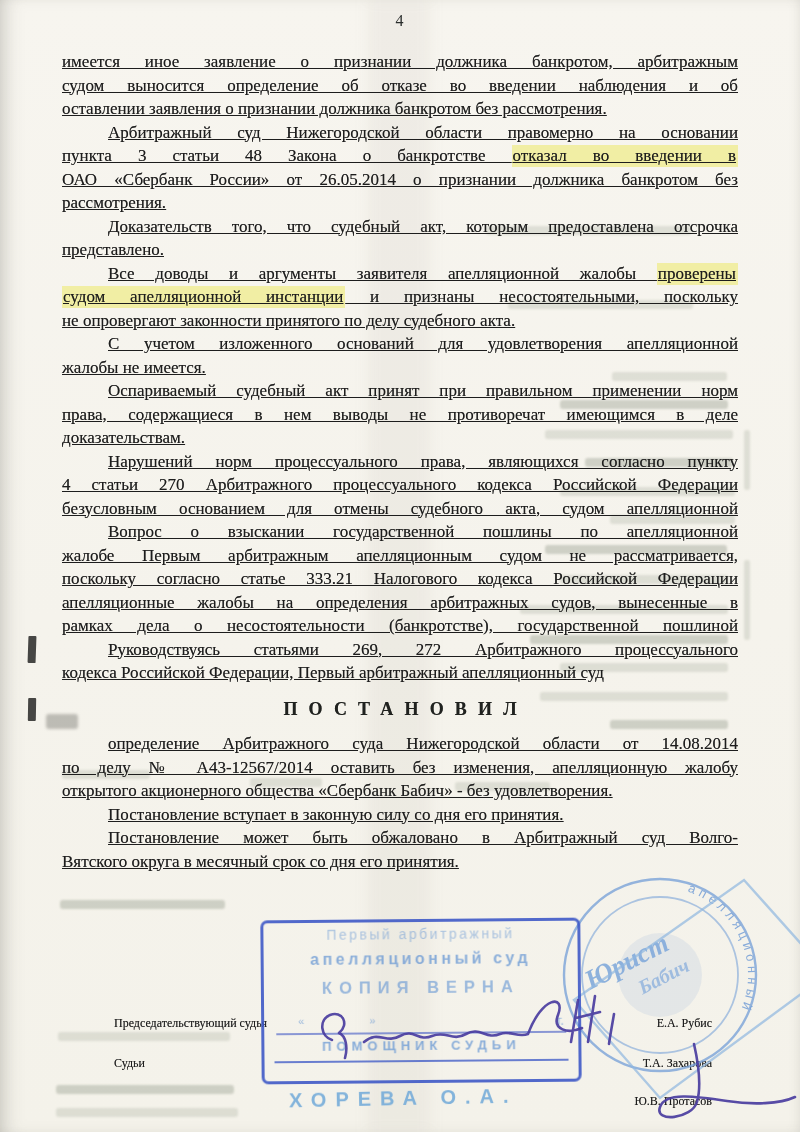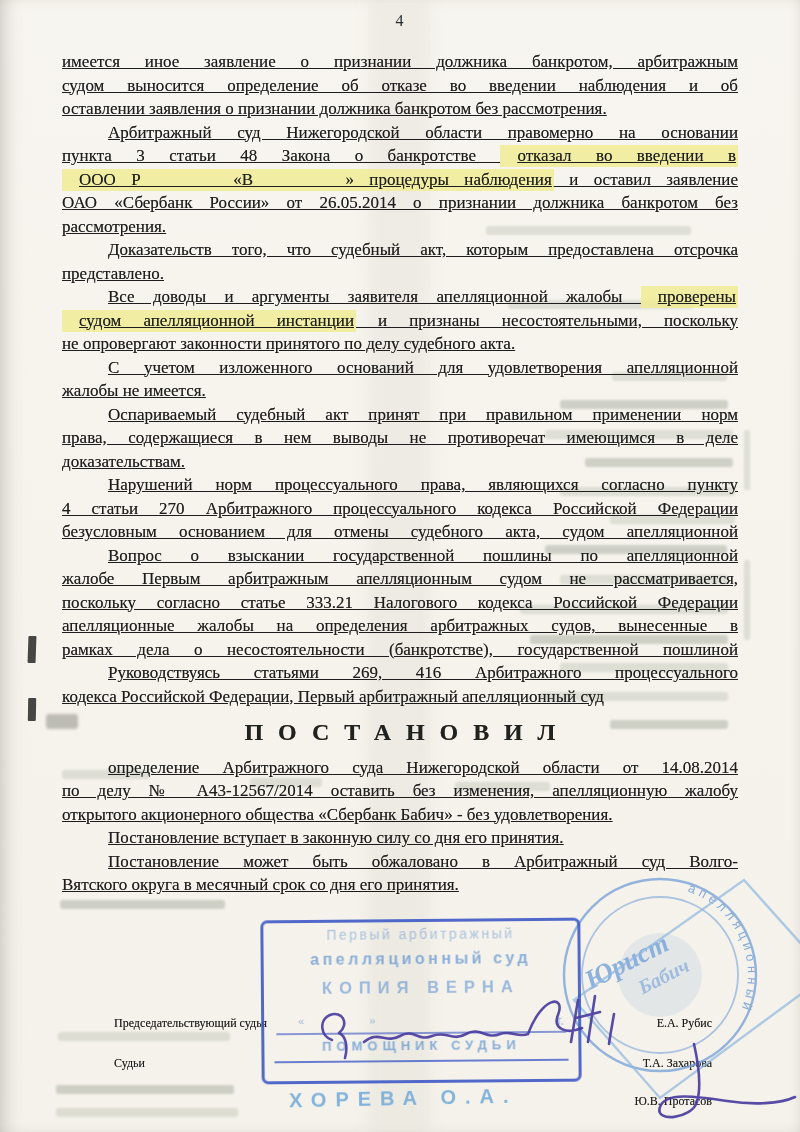--- a/index.html
+++ b/index.html
@@ -15,22 +15,22 @@
     background:rgba(150,145,128,.08); filter:blur(7px); z-index:0;}
   .page-number{position:absolute; top:12px; left:0; width:100%; text-align:center;
     font-size:16px; color:#2a2d2c; z-index:2; letter-spacing:1px;}
   .doc{position:absolute; left:62px; top:50px; width:676px; z-index:2;
     font-size:17px; line-height:23.5px;
     text-shadow:0 0 .6px rgba(20,20,20,.55);}
   .para{margin:0;text-decoration:underline;}
   .line{display:block; text-align:justify; text-align-last:justify; white-space:normal;}
   .line.para-end{text-align-last:left;}
   .line.indent{text-indent:46px;}
-  .hl{background:rgba(240,236,150,.85); box-decoration-break:clone; padding:1px 2px 2px 17px;}
-  .res-heading{margin:13px 0 11px; text-align:center; font-size:24px; font-weight:700;
+  .hl{background:rgba(240,236,150,.85); box-decoration-break:clone; padding:1px 2px 2px 1px;}
+  .res-heading{margin:13px 0 11px; text-align:center; font-size:18px; font-weight:700;
     letter-spacing:.62em; text-indent:.62em; color:#20221f;}
   
   .sig-row{position:absolute; left:62px; width:676px; height:24px; font-size:12px; z-index:2;
     text-shadow:0 0 .6px rgba(20,20,20,.5);}
   .sig-label{position:absolute; left:52px; top:0;}
   .sig-name{position:absolute; right:26px; top:0;}
   
   .b{position:absolute; background:rgba(108,116,94,.17); height:9px; border-radius:3px;
     filter:blur(1.3px); z-index:1;}
   .bd{background:rgba(85,95,75,.24);}
@@ -100,21 +100,20 @@
   <div class="doc">
     <div>
         <div class="para">
           <div class="line"><span>имеется иное заявление о признании должника банкротом, арбитражным</span></div>
           <div class="line"><span>судом выносится определение об отказе во введении наблюдения и об</span></div>
           <div class="line para-end"><span>оставлении заявления о признании должника банкротом без рассмотрения.</span></div>
         </div>
         <div class="para">
           <div class="line indent"><span>Арбитражный суд Нижегородской области правомерно на основании</span></div>
           <div class="line"><span>пункта 3 статьи 48 Закона о банкротстве </span><span class="hl">отказал во введении в</span></div>
-          <div class="line"><span class="hl">ООО Р&nbsp;&nbsp;&nbsp;&nbsp;&nbsp;&nbsp;«В&nbsp;&nbsp;&nbsp;&nbsp;&nbsp;&nbsp;» процедуры наблюдения</span><span> и оставил заявление</span></div>
           <div class="line"><span>ОАО «Сбербанк России» от 26.05.2014 о признании должника банкротом без</span></div>
           <div class="line para-end"><span>рассмотрения.</span></div>
         </div>
         <div class="para">
           <div class="line indent"><span>Доказательств того, что судебный акт, которым предоставлена отсрочка</span></div>
           <div class="line para-end"><span>представлено.</span></div>
         </div>
         <div class="para">
           <div class="line indent"><span>Все доводы и аргументы заявителя апелляционной жалобы </span><span class="hl">проверены</span></div>
           <div class="line"><span class="hl">судом апелляционной инстанции</span><span> и признаны несостоятельными, поскольку</span></div>
@@ -135,21 +134,21 @@
           <div class="line"><span>безусловным основанием для отмены судебного акта, судом апелляционной</span></div>
         </div>
         <div class="para">
           <div class="line indent"><span>Вопрос о взыскании государственной пошлины по апелляционной</span></div>
           <div class="line"><span>жалобе Первым арбитражным апелляционным судом не рассматривается,</span></div>
           <div class="line"><span>поскольку согласно статье 333.21 Налогового кодекса Российской Федерации</span></div>
           <div class="line"><span>апелляционные жалобы на определения арбитражных судов, вынесенные в</span></div>
           <div class="line"><span>рамках дела о несостоятельности (банкротстве), государственной пошлиной</span></div>
         </div>
         <div class="para">
-          <div class="line indent"><span>Руководствуясь статьями 269, 416 Арбитражного процессуального</span></div>
+          <div class="line indent"><span>Руководствуясь статьями 269, 272 Арбитражного процессуального</span></div>
           <div class="line para-end"><span>кодекса Российской Федерации, Первый арбитражный апелляционный суд</span></div>
         </div>
       </div>
     <div class="res-heading">ПОСТАНОВИЛ</div>
     <div>
         <div class="para">
           <div class="line indent"><span>определение Арбитражного суда Нижегородской области от 14.08.2014</span></div>
           <div class="line"><span>по делу № А43-12567/2014 оставить без изменения, апелляционную жалобу</span></div>
           <div class="line para-end"><span>открытого акционерного общества «Сбербанк Бабич» - без удовлетворения.</span></div>
         </div>

